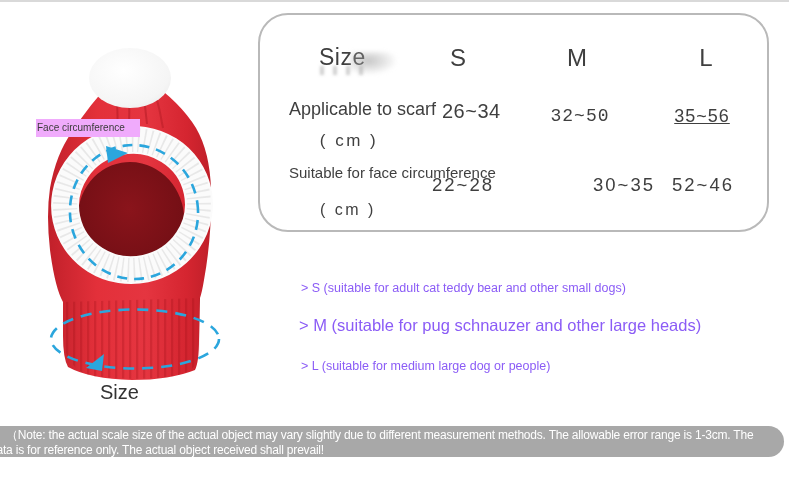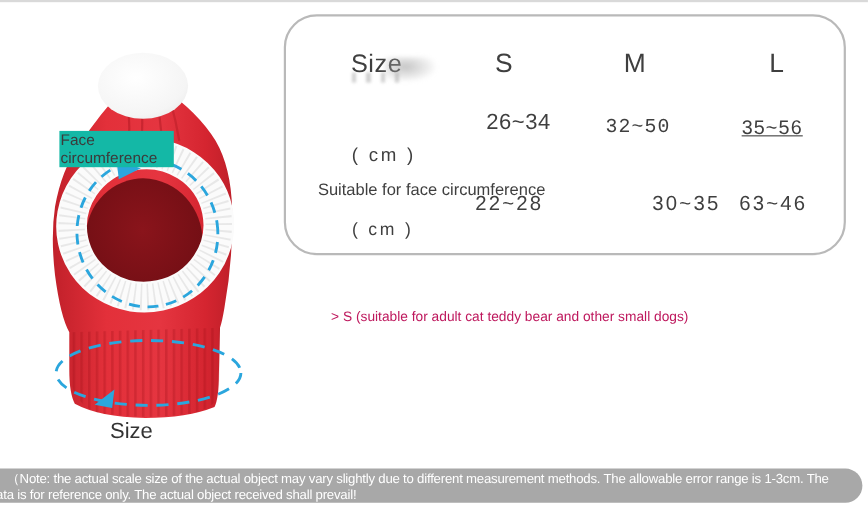--- a/index.html
+++ b/index.html
@@ -7,23 +7,23 @@
   body { font-family:"Liberation Sans","DejaVu Sans",sans-serif; }
   .screen{
     position:relative; width:789px; height:480px; background:#ffffff;
     overflow:hidden; color:#414141;
   }
   .top-divider{ position:absolute; left:0; top:0; width:789px; height:2px; background:#d9d9d9; }
 
   
   .figure-svg{ position:absolute; left:10px; top:40px; width:245px; height:350px; }
   .face-label{
-    position:absolute; left:54px; top:119px; width:104px;
-    font-size:14px; line-height:15.5px; color:#3b3b3b;
-    background:#14b8a6; padding:1px 2px 1px 1px; z-index:3;
+    position:absolute; left:36px; top:119px; width:104px;
+    font-size:10px; line-height:15.5px; color:#3b3b3b;
+    background:#f0abfc; padding:1px 2px 1px 1px; z-index:3;
   }
   .scarf-label{
     position:absolute; left:100px; top:381px;
     font-size:20px; color:#333333; z-index:3;
   }
 
   
   .size-table{
     position:absolute; left:258px; top:13px; width:511px; height:219px;
     border:2px solid #b9b9b9; border-radius:30px; background:#ffffff;
@@ -50,21 +50,21 @@
     background:radial-gradient(ellipse at 40% 40%, rgba(150,150,150,.55), rgba(190,190,190,.25) 55%, rgba(255,255,255,0) 75%);
     filter:blur(2px); z-index:2; pointer-events:none;
   }
   .smudge2{
     position:absolute; left:320px; top:66px; width:46px; height:9px;
     background:repeating-linear-gradient(90deg, rgba(160,160,160,.5) 0 4px, rgba(255,255,255,0) 4px 13px);
     filter:blur(1.5px); z-index:2; pointer-events:none;
   }
 
   
-  .bullet{ position:absolute; white-space:nowrap; color:#be185d;text-align:center; }
+  .bullet{ position:absolute; white-space:nowrap; color:#8b5cf6;text-align:center; }
   .bullet-1{ left:301px; top:281px; font-size:12.5px; }
   .bullet-2{ left:299px; top:316px; font-size:16.5px; }
   .bullet-3{ left:301px; top:359px; font-size:12.5px; }
 
   
   .disclaimer{
     position:absolute; left:-16px; top:426px; width:800px; height:31px;
     background:#a8a8a8; border-radius:15.5px; color:#ffffff;
     font-size:12px; line-height:14.6px; letter-spacing:-0.2px;
     padding:2px 8px 0 6px; overflow:hidden;
@@ -136,34 +136,37 @@
 
   <div class="face-label">Face circumference</div>
   <div class="scarf-label">Size</div>
 
   <div class="size-table">
     <div class="cell size-hdr">Size</div>
     <div class="cell hdr col-c hdr-s">S</div>
     <div class="cell hdr col-c hdr-m">M</div>
     <div class="cell hdr col-c hdr-l">L</div>
 
+    <div class="cell r1-label">Applicable to scarf</div>
     <div class="cell r1-val-s">26~34</div>
     <div class="cell col-c r1-val-m">32~50</div>
     <div class="cell col-c r1-val-l">35~56</div>
     <div class="cell col-c r1-unit">( cm )</div>
 
     <div class="cell r2-label">Suitable for face circumference</div>
     <div class="cell col-c r2-unit">( cm )</div>
     <div class="cell col-c r2-val-s">22~28</div>
     <div class="cell col-c r2-val-m">30~35</div>
-    <div class="cell col-c r2-val-l">63~46</div>
+    <div class="cell col-c r2-val-l">52~46</div>
   </div>
   <div class="smudge"></div>
   <div class="smudge2"></div>
 
   <div class="bullet bullet-1">&gt; S (suitable for adult cat teddy bear and other small dogs)</div>
+  <div class="bullet bullet-2">&gt; M (suitable for pug schnauzer and other large heads)</div>
+  <div class="bullet bullet-3">&gt; L (suitable for medium large dog or people)</div>
 
   <div class="disclaimer">
     <div class="l1">（Note: the actual scale size of the actual object may vary slightly due to different measurement methods. The allowable error range is 1-3cm. The</div>
     <div class="l2">data is for reference only. The actual object received shall prevail!</div>
   </div>
 
 </div>
 
 </body></html>

